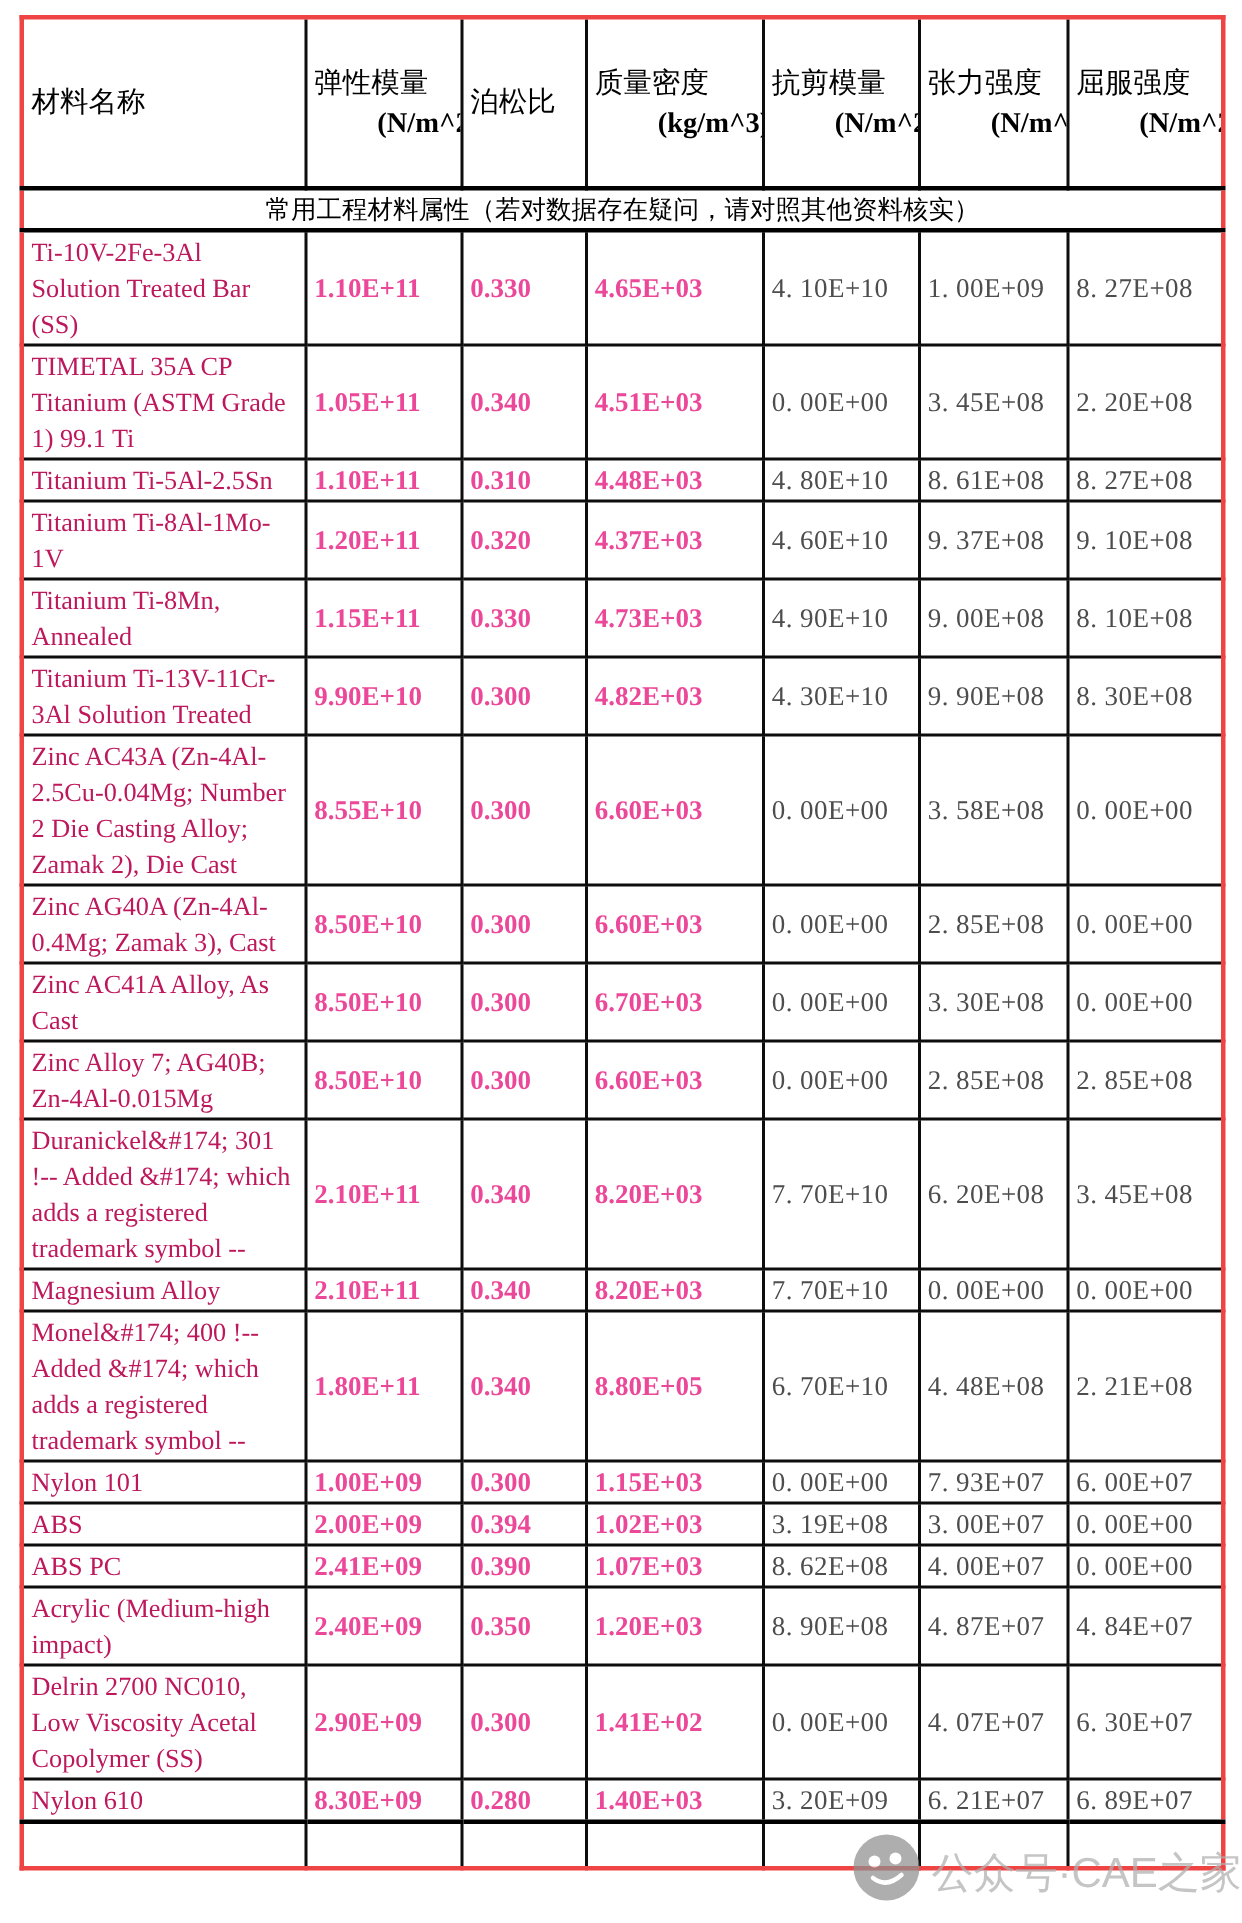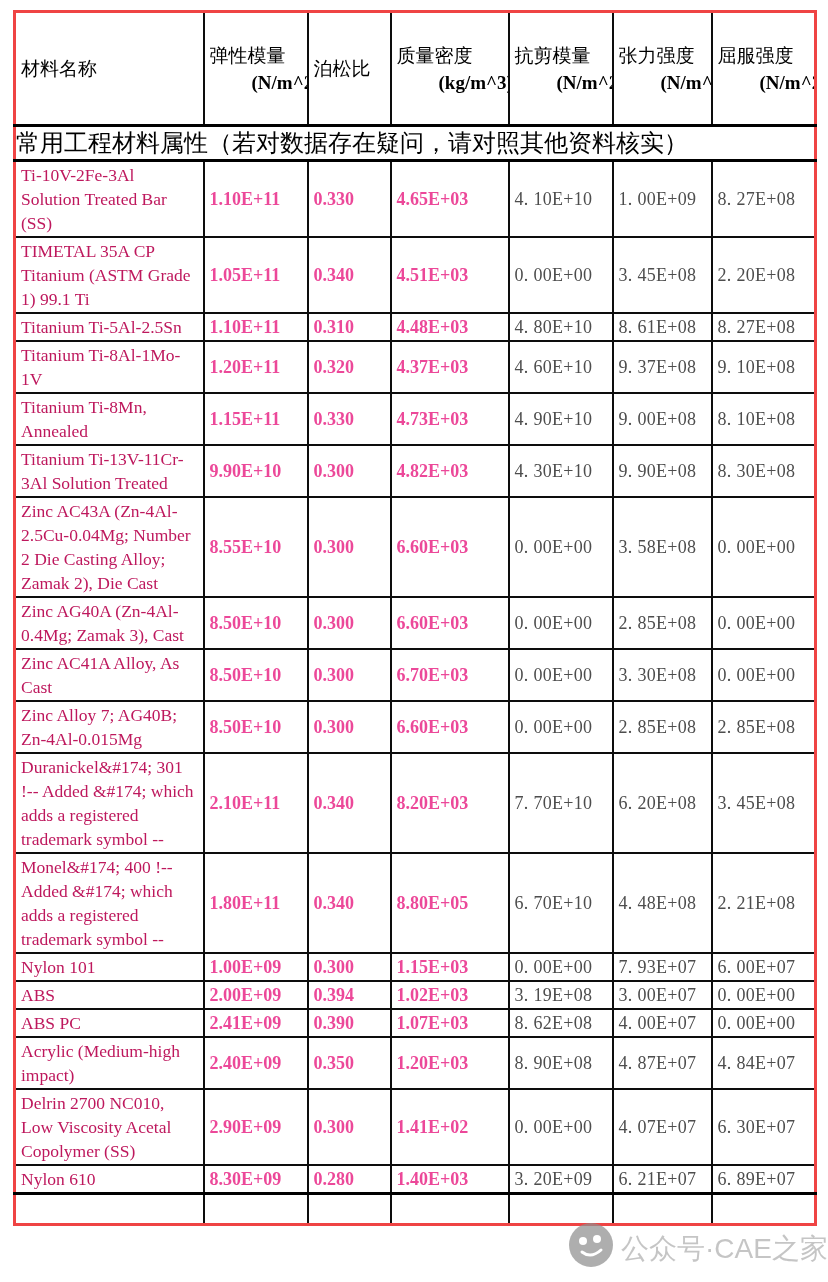--- a/index.html
+++ b/index.html
@@ -29,21 +29,21 @@
     text-align: left;
     font-size: 19px;
     line-height: 27px;
   }
   tr.head-row .t { display: block; }
   tr.head-row .u { display: block; font-weight: bold; margin-left: 42px; }
   tr.head-row .u:empty { display: none; }
 
   
   tr.section-row td {
-    height: 25px; text-align: left; font-size: 24px;
+    height: 25px; text-align: center; font-size: 17px;
     border-top: 3px solid #000; border-bottom: 3px solid #000;
     padding: 0;
   }
 
   
   td.name  { font-size: 17.5px; line-height: 24px; color: #be185d; }
   td.val   { font-size: 18px;  line-height: 24px; white-space: nowrap; }
   td.val.dark  { font-weight: bold; color: #ec4899; }
   td.val.light { font-weight: normal; color: #4d4d4d; letter-spacing: 0.3px; }
 
@@ -204,20 +204,29 @@
         <tr>
           <td class="name">Duranickel&amp;#174; 301 !-- Added &amp;#174; which adds a registered trademark symbol --</td>
           <td class="val dark">2.10E+11</td>
           <td class="val dark">0.340</td>
           <td class="val dark">8.20E+03</td>
           <td class="val light">7. 70E+10</td>
           <td class="val light">6. 20E+08</td>
           <td class="val light">3. 45E+08</td>
         </tr>
         <tr>
+          <td class="name">Magnesium Alloy</td>
+          <td class="val dark">2.10E+11</td>
+          <td class="val dark">0.340</td>
+          <td class="val dark">8.20E+03</td>
+          <td class="val light">7. 70E+10</td>
+          <td class="val light">0. 00E+00</td>
+          <td class="val light">0. 00E+00</td>
+        </tr>
+        <tr>
           <td class="name">Monel&amp;#174; 400 !-- Added &amp;#174; which adds a registered trademark symbol --</td>
           <td class="val dark">1.80E+11</td>
           <td class="val dark">0.340</td>
           <td class="val dark">8.80E+05</td>
           <td class="val light">6. 70E+10</td>
           <td class="val light">4. 48E+08</td>
           <td class="val light">2. 21E+08</td>
         </tr>
         <tr>
           <td class="name">Nylon 101</td>

